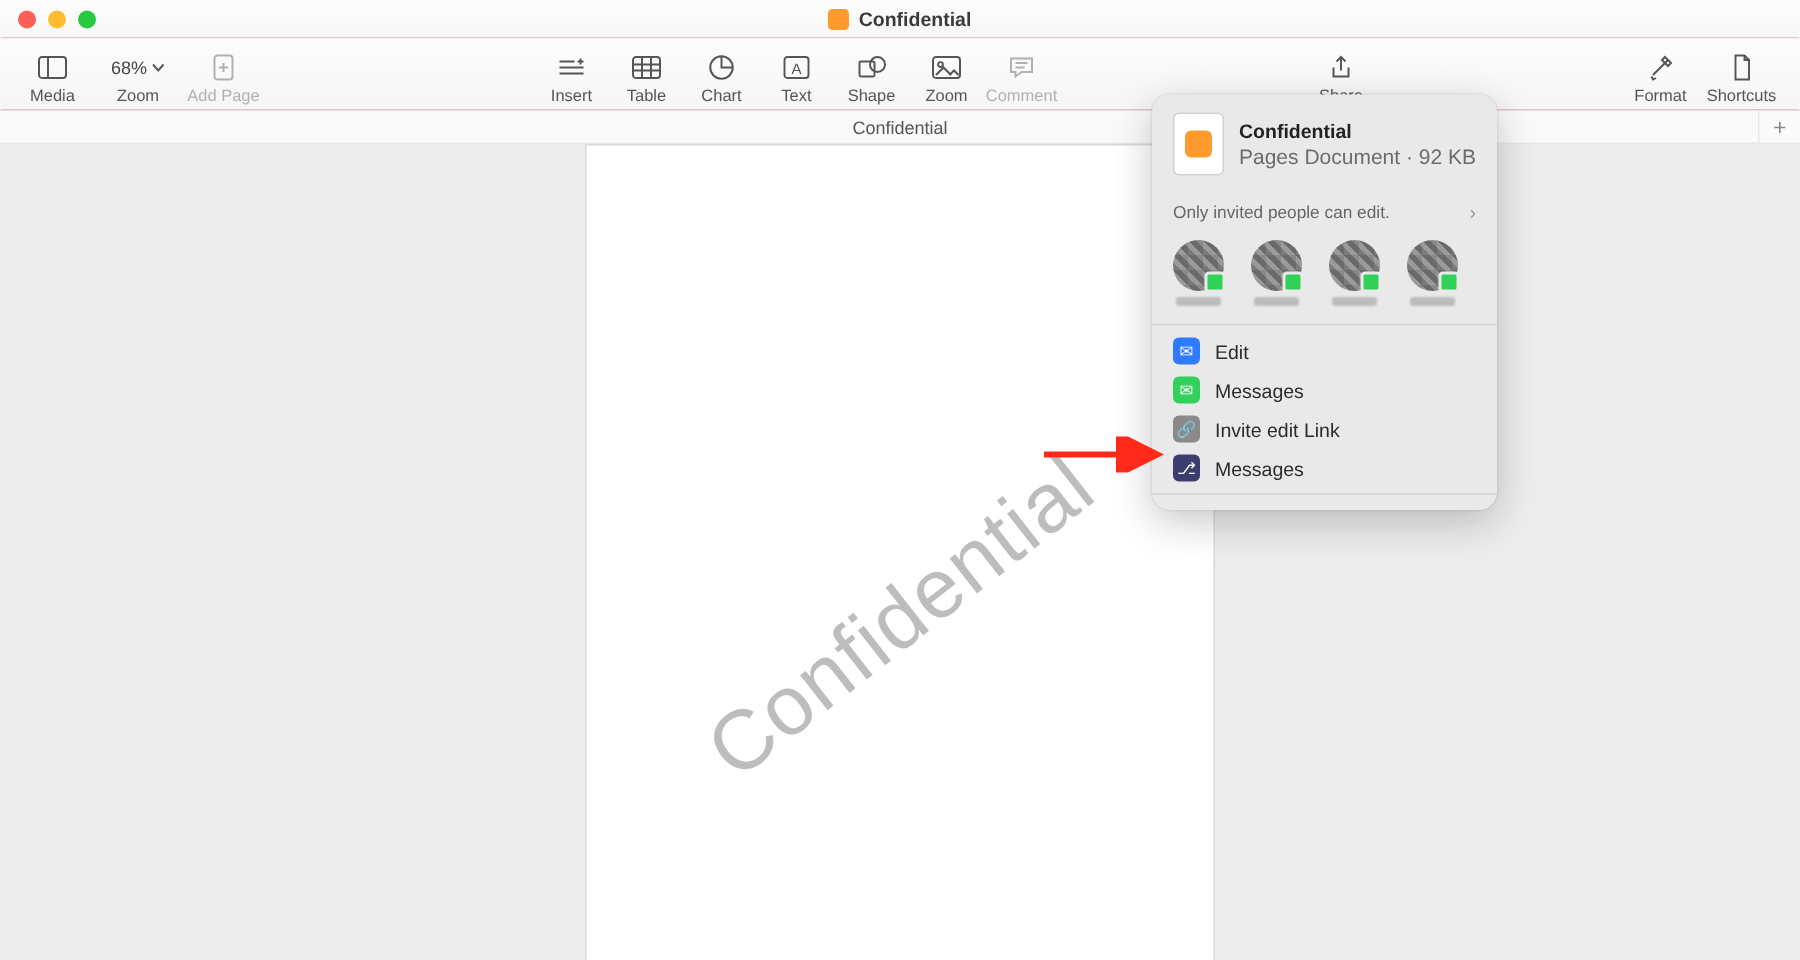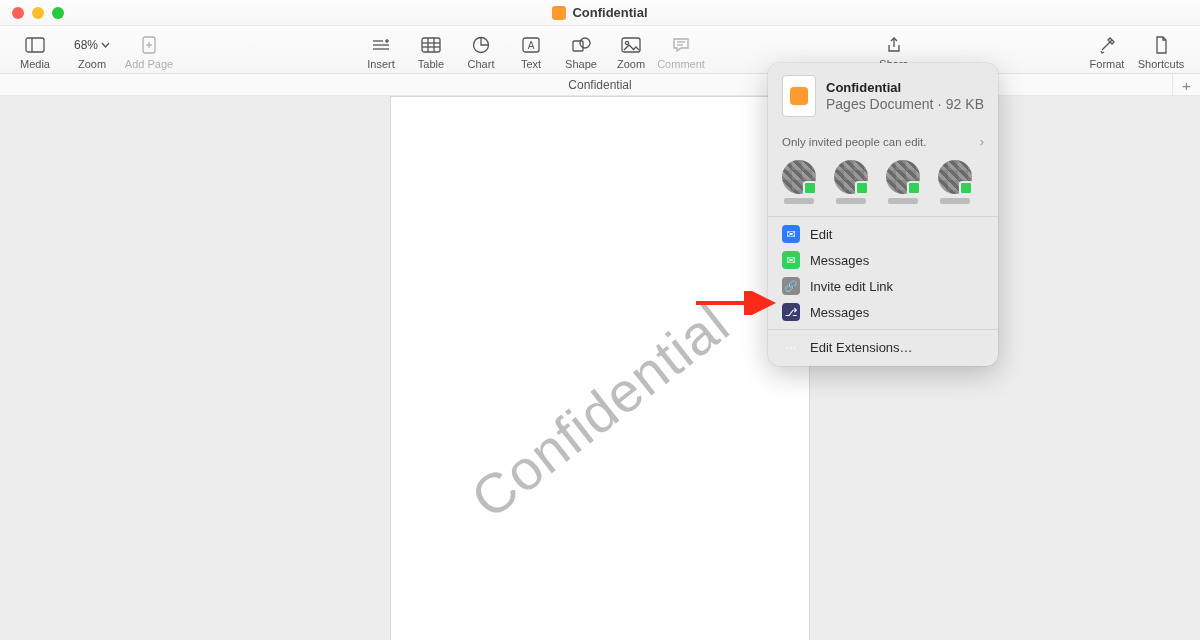--- a/index.html
+++ b/index.html
@@ -390,24 +390,20 @@
       <span class="sicon ic-link">🔗</span>
       <span>Invite edit Link</span>
     </div>
     <div class="share-item">
       <span class="sicon ic-short">⎇</span>
       <span>Messages</span>
     </div>
 
     <div class="pop-sep"></div>
 
-    <div class="share-item">
-      <span class="sicon ic-ext">⋯</span>
-      <span>Edit Extensions…</span>
-    </div>
   </div>
 
   <svg class="arrow" width="90" height="24">
     <defs>
       <marker id="ah" markerWidth="8" markerHeight="8" refX="7" refY="4" orient="auto">
         <path d="M0,0 L8,4 L0,8 z" fill="#ff2a1a"></path>
       </marker>
     </defs>
     <line x1="2" y1="12" x2="78" y2="12" stroke="#ff2a1a" stroke-width="4" marker-end="url(#ah)"></line>
   </svg>

